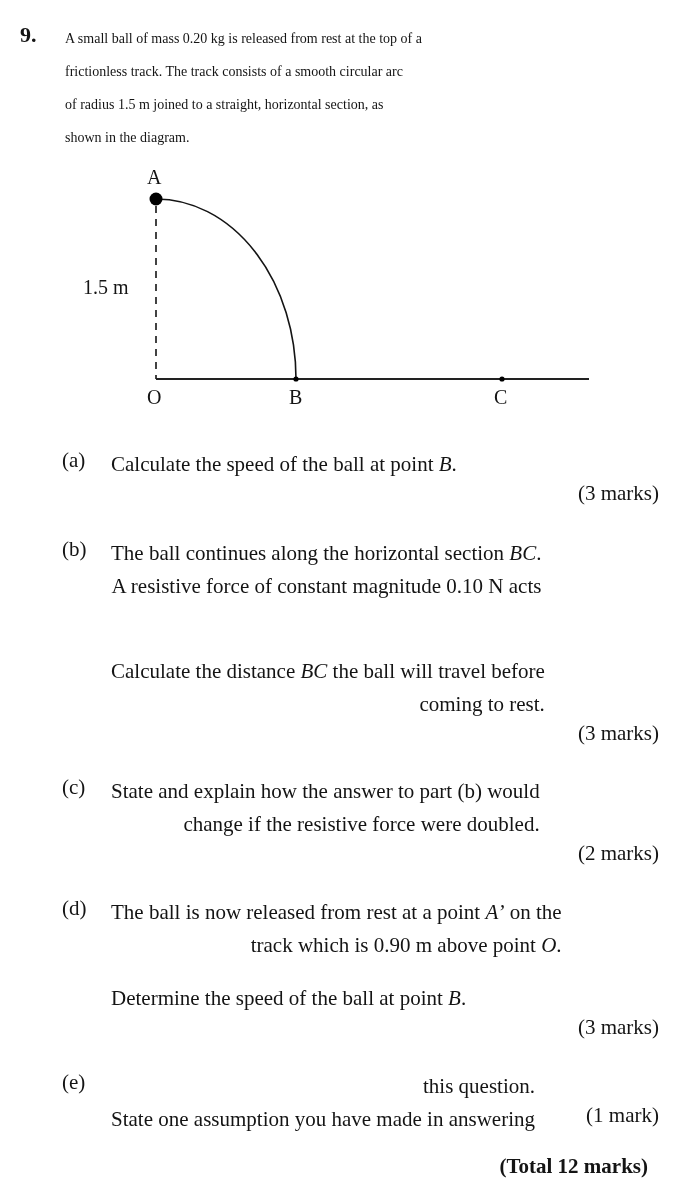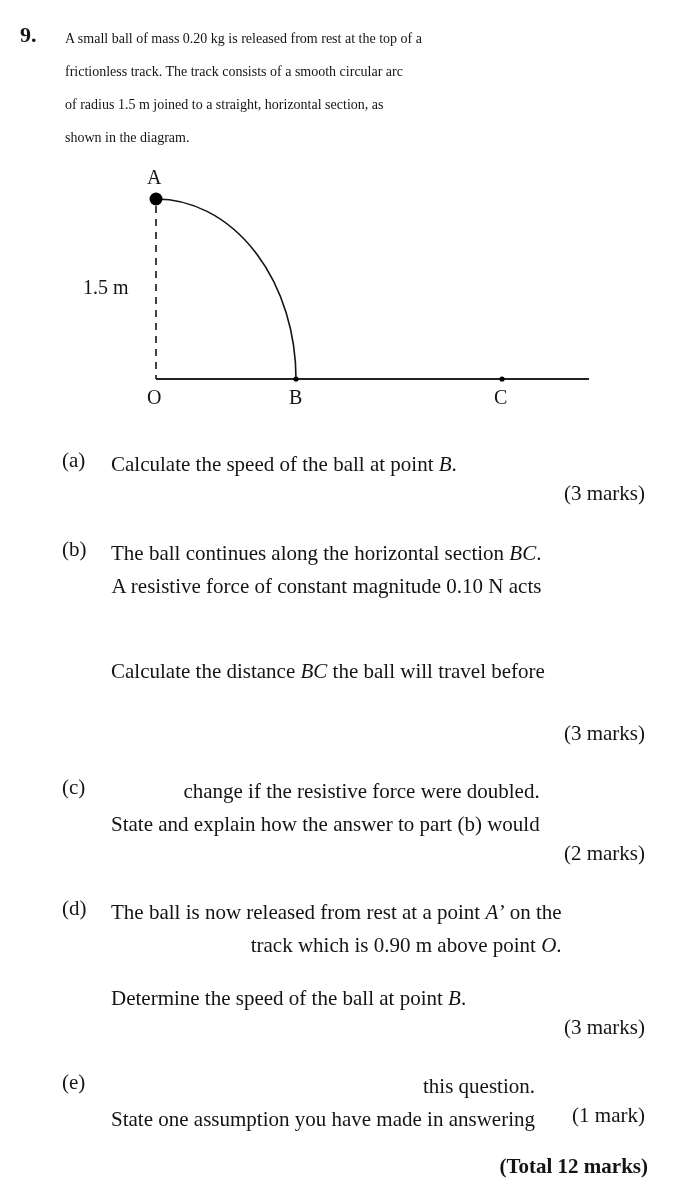--- a/index.html
+++ b/index.html
@@ -35,21 +35,21 @@
       pointer-events: none;
     }
     .diagram text {
       font-family: "Liberation Serif", "DejaVu Serif", serif;
       font-size: 20px;
       fill: #141414;
     }
     .part-label { left: 62px; }
     .part-text { left: 111px; line-height: 33px; }
     .part-text div { white-space: nowrap; text-align: right; }
-    .marks { right: 30px; margin-left: 47px; }
+    .marks { right: 16px; margin-left: 47px; }
     .total { right: 27px; font-weight: bold; }
     i { font-style: italic; }
   </style>
 </head>
 <body>
 
 <div class="abs qnum">9.</div>
 <div class="abs stem">
   <div>A small ball of mass 0.20 kg is released from rest at the top of a</div>
   <div>frictionless track. The track consists of a smooth circular arc</div>
@@ -83,27 +83,28 @@
 </div>
 <div class="abs marks" style="top:481px;">(3 marks)</div>
 
 <div class="abs part-label" style="top:537px;">(b)</div>
 <div class="abs part-text" style="top:537px;">
   <div><span>The ball continues along the horizontal section </span><i>BC</i><span>.</span></div>
   <div>A resistive force of constant magnitude 0.10 N acts</div>
 </div>
 <div class="abs part-text" style="top:655px;">
   <div><span>Calculate the distance </span><i>BC</i><span> the ball will travel before</span></div>
+  <div>coming to rest.</div>
 </div>
 <div class="abs marks" style="top:721px;">(3 marks)</div>
 
 <div class="abs part-label" style="top:775px;">(c)</div>
 <div class="abs part-text" style="top:775px;">
+  <div>State and explain how the answer to part (b) would</div>
   <div>change if the resistive force were doubled.</div>
-  <div>State and explain how the answer to part (b) would</div>
 </div>
 <div class="abs marks" style="top:841px;">(2 marks)</div>
 
 <div class="abs part-label" style="top:896px;">(d)</div>
 <div class="abs part-text" style="top:896px;">
   <div><span>The ball is now released from rest at a point </span><i>A’</i><span> on the</span></div>
   <div><span>track which is 0.90 m above point </span><i>O</i><span>.</span></div>
 </div>
 <div class="abs part-text" style="top:982px;font-family:Liberation Serif, serif;">
   <div><span>Determine the speed of the ball at point </span><i>B</i><span>.</span></div>

